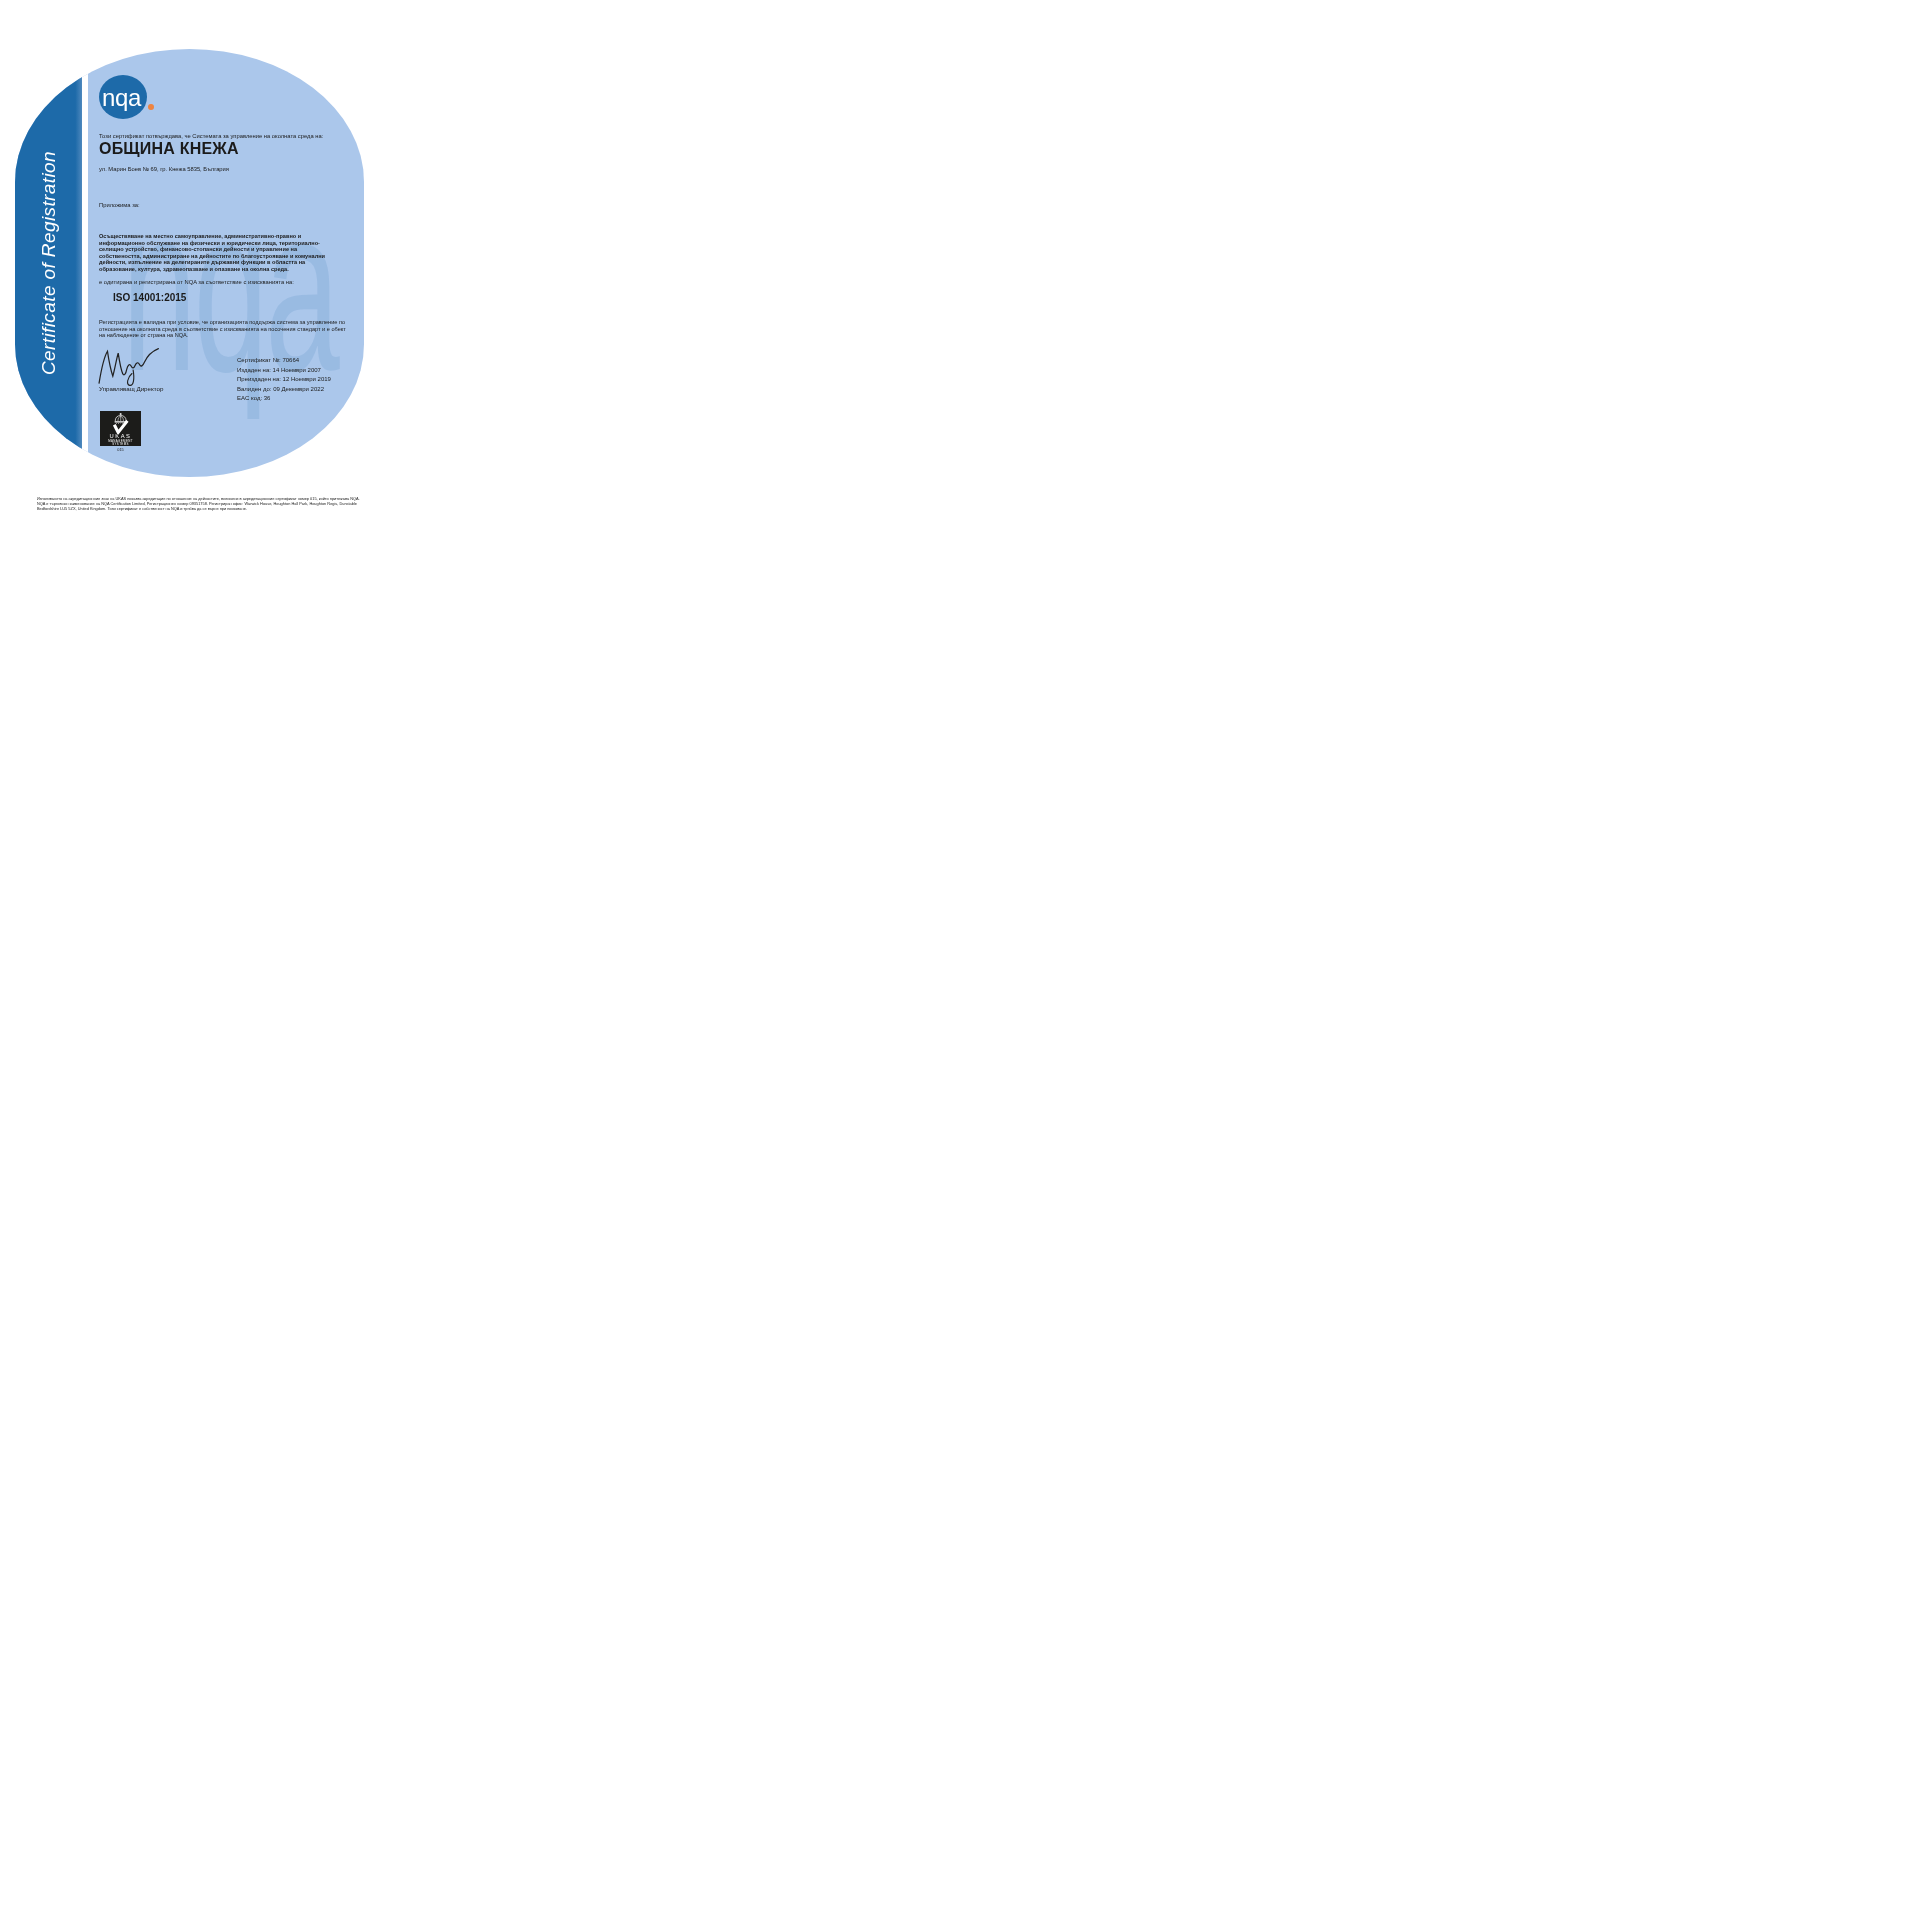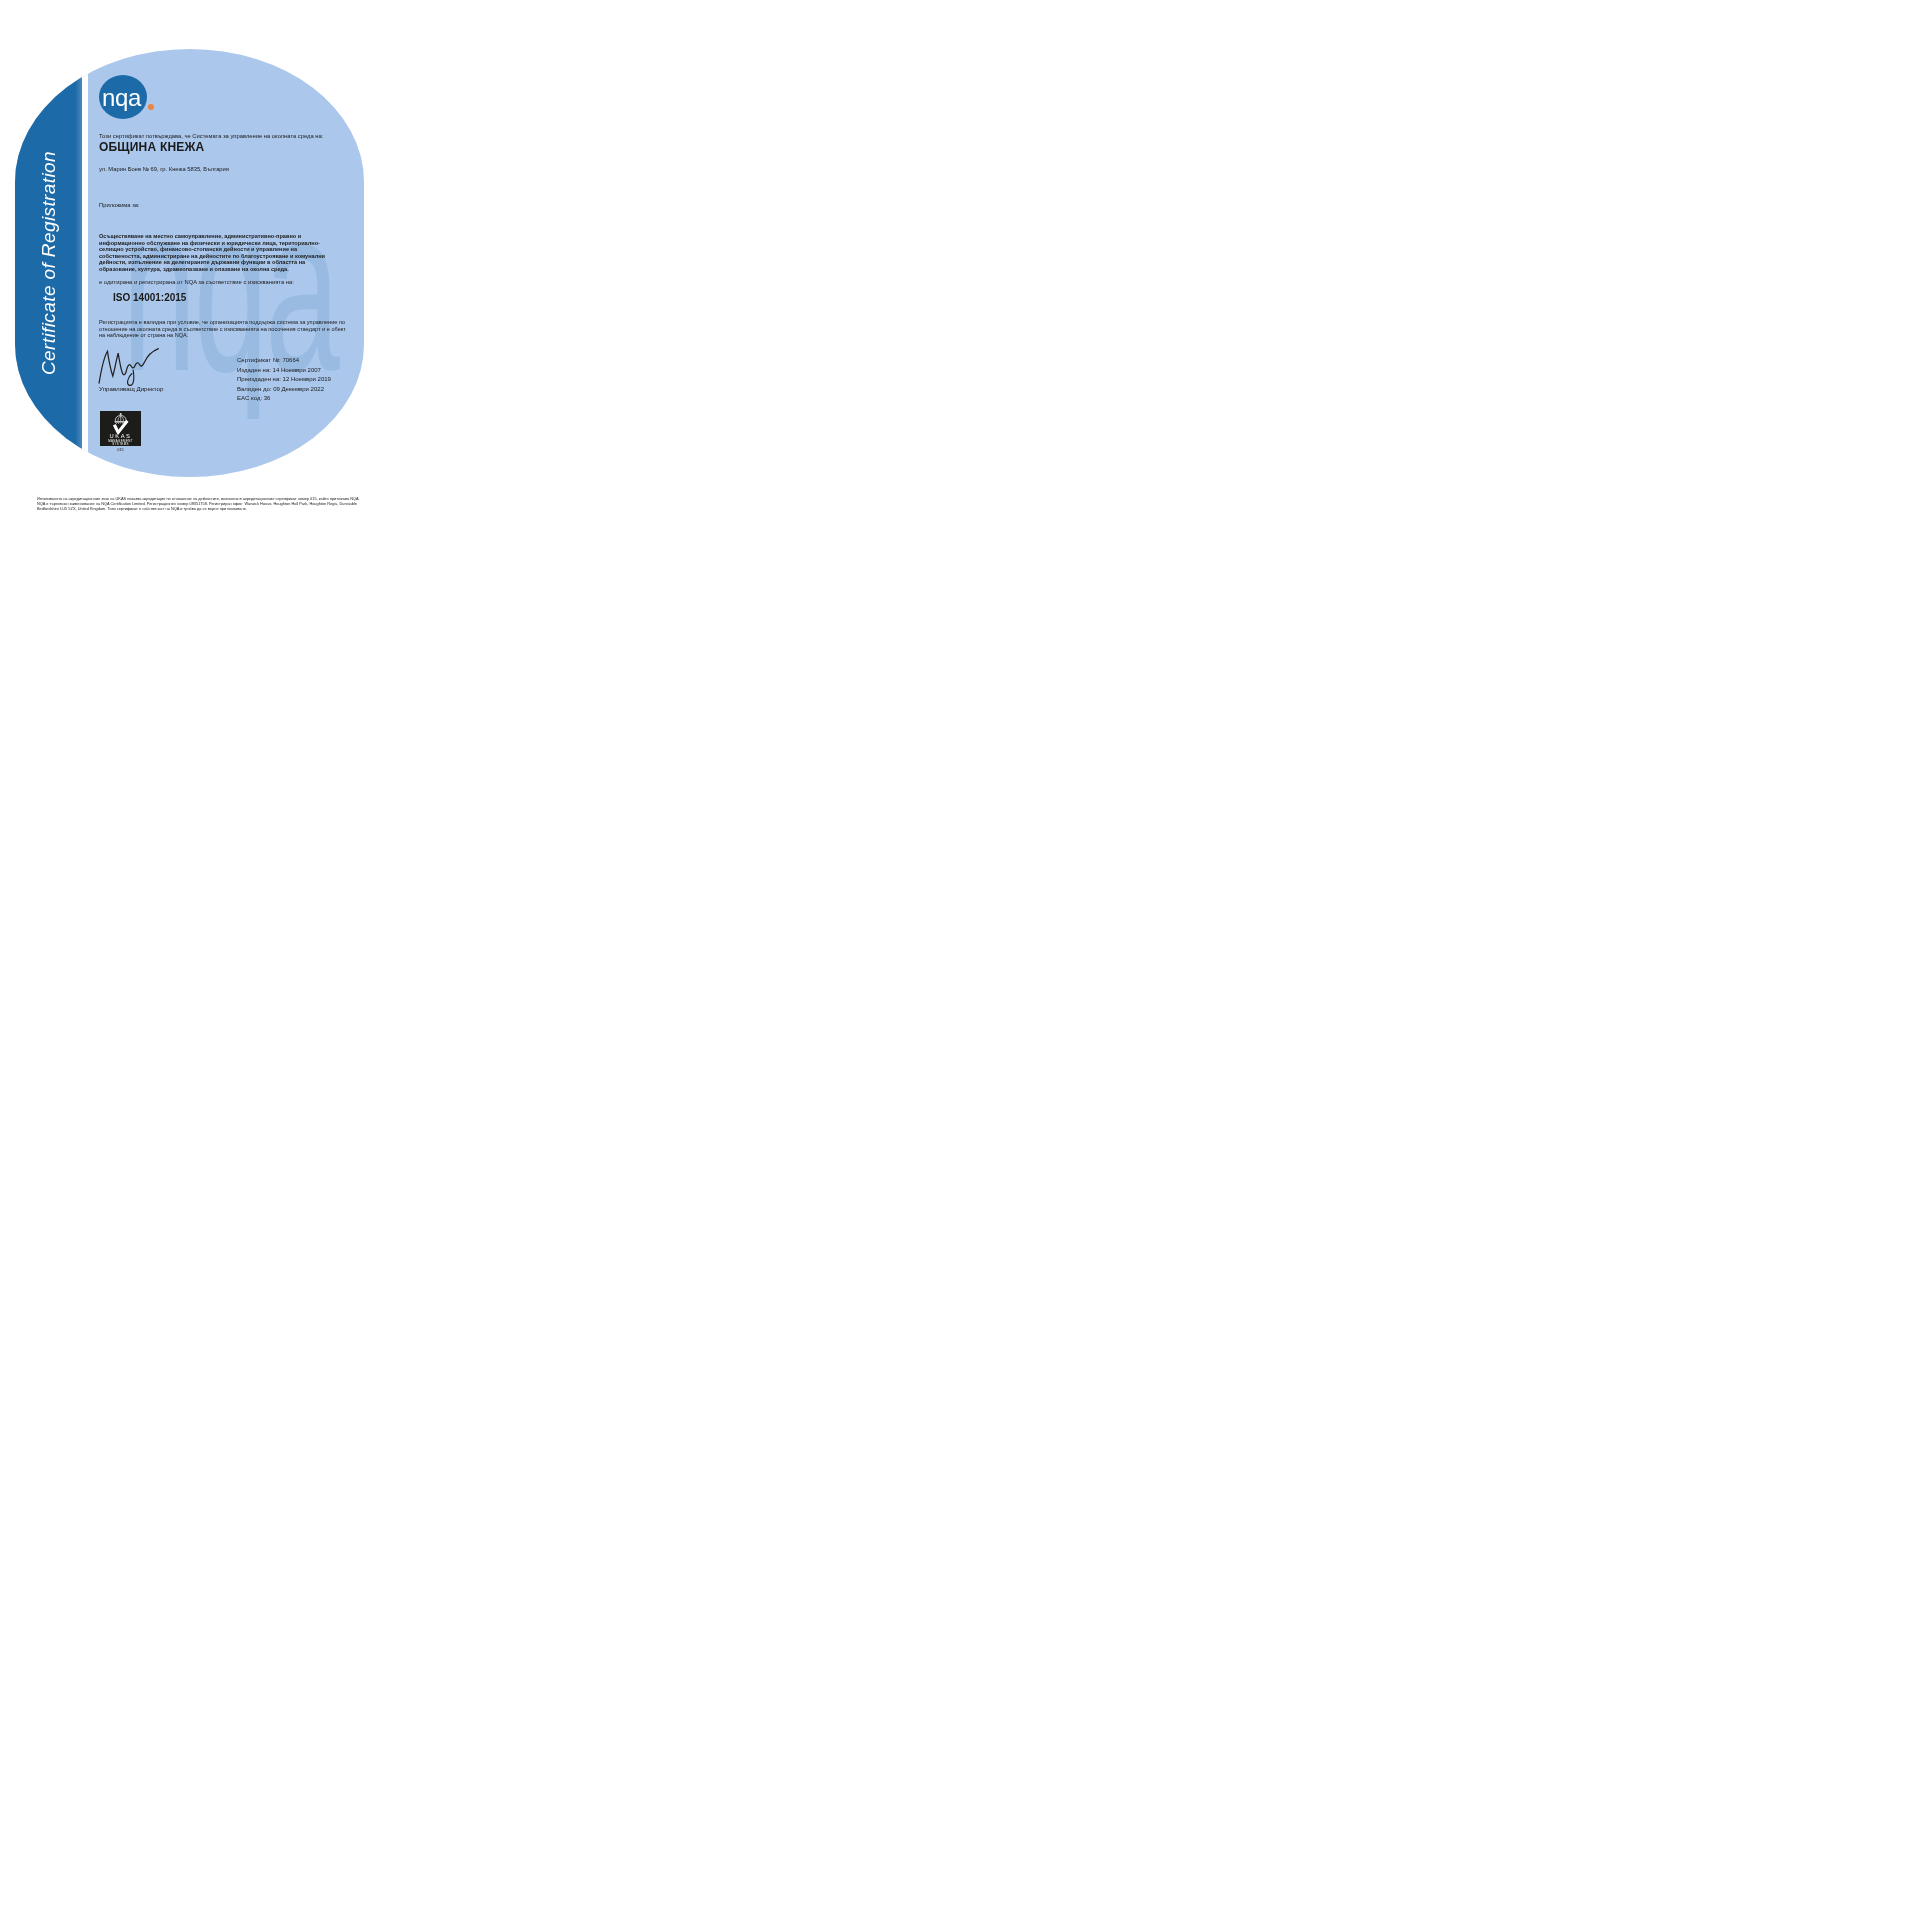--- a/index.html
+++ b/index.html
@@ -36,21 +36,21 @@
   .logo-text{
     position:absolute;left:50%;top:50%;transform:translate(-54%,-46%);
     color:#ffffff;font-size:24px;line-height:1;letter-spacing:-0.4px;
   }
   .logo-dot{
     position:absolute;right:-7px;bottom:9.2px;width:5.8px;height:5.8px;
     border-radius:50%;background:#ee8440;
   }
   .abs{position:absolute;}
   .intro{left:99px;top:133px;font-size:5.8px;white-space:nowrap;}
-  .orgname{left:99px;top:140px;font-size:12px;font-weight:bold;letter-spacing:0.2px;}
+  .orgname{left:99px;top:140px;font-size:16px;font-weight:bold;letter-spacing:0.2px;}
   .orgaddr{left:99px;top:166px;font-size:5.8px;white-space:nowrap;}
   .applicable{left:99px;top:202px;font-size:5.8px;}
   .scope{left:99px;top:233px;width:227px;font-size:5.6px;font-weight:bold;line-height:6.5px;}
   .audited{left:99px;top:279px;font-size:5.8px;white-space:nowrap;}
   .standard{left:113px;top:292px;font-size:10px;font-weight:bold;}
   .validity{left:99px;top:319px;width:248px;font-size:5.6px;line-height:6.7px;}
   .signature{left:96px;top:346px;width:67px;height:42px;}
   .sig-title{left:99px;top:385px;font-size:6.2px;}
   .details{left:237px;top:356px;font-size:6px;line-height:9.6px;}
   

